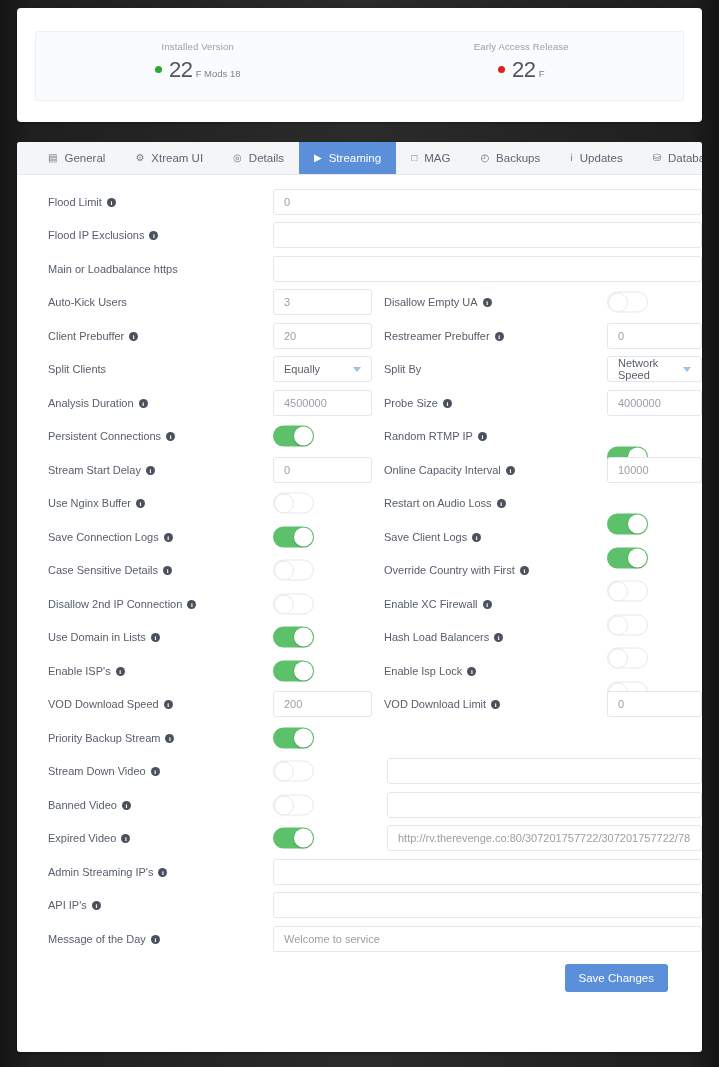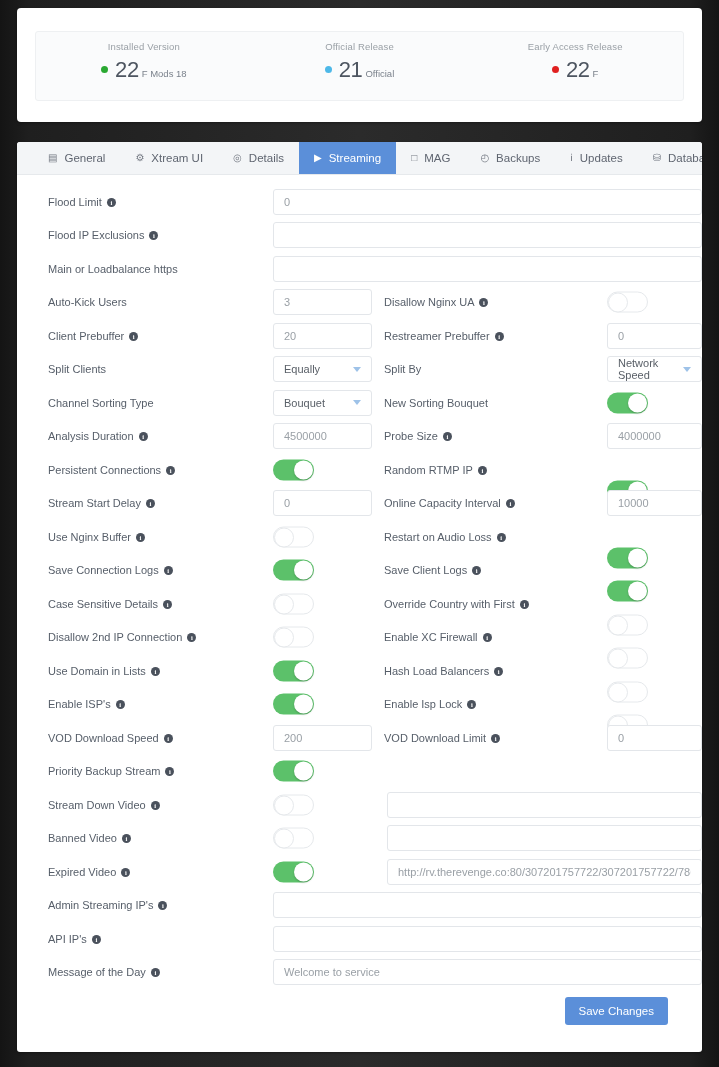--- a/index.html
+++ b/index.html
@@ -113,28 +113,20 @@
   <div class="version-inner" id="version-bar">
       <div class="ver-item">
         <div class="ver-label">Installed Version</div>
         <div class="ver-valrow">
           <span class="dot" style="background:#2aa832"></span>
           <span class="ver-num">22</span>
           <span class="ver-suf">F Mods 18</span>
         </div>
       </div>
       <div class="ver-item">
-        <div class="ver-label">Official Release</div>
-        <div class="ver-valrow">
-          <span class="dot" style="background:#4db8e8"></span>
-          <span class="ver-num">21</span>
-          <span class="ver-suf">Official</span>
-        </div>
-      </div>
-      <div class="ver-item">
         <div class="ver-label">Early Access Release</div>
         <div class="ver-valrow">
           <span class="dot" style="background:#e02020"></span>
           <span class="ver-num">22</span>
           <span class="ver-suf">F</span>
         </div>
       </div>
     </div>
 </div>
 
@@ -182,21 +174,21 @@
         <div class="lbl left"><span>Flood IP Exclusions</span><span class="info">i</span></div>
         <div class="ctl f-wide"><input class="txt" type="text" value="" style=""></div>
       </div>
       <div class="row">
         <div class="lbl left"><span>Main or Loadbalance https</span></div>
         <div class="ctl f-wide"><input class="txt" type="text" value="" style=""></div>
       </div>
       <div class="row">
         <div class="lbl left"><span>Auto-Kick Users</span></div>
         <div class="ctl f-narrow"><input class="txt" type="text" value="3" style=""></div>
-        <div class="lbl right"><span>Disallow Nginx UA</span><span class="info">i</span></div>
+        <div class="lbl right"><span>Disallow Empty UA</span><span class="info">i</span></div>
         <div class="ctl tgl off" style="left:590px;">
           <span class="knob"></span>
         </div>
       </div>
       <div class="row">
         <div class="lbl left"><span>Client Prebuffer</span><span class="info">i</span></div>
         <div class="ctl f-narrow"><input class="txt" type="text" value="20" style=""></div>
         <div class="lbl right"><span>Restreamer Prebuffer</span><span class="info">i</span></div>
         <div class="ctl f-right"><input class="txt" type="text" value="0" style=""></div>
       </div>
@@ -210,33 +202,20 @@
         </div>
         <div class="lbl right"><span>Split By</span></div>
         <div class="ctl f-right">
           <div class="sel">
             <span>Network Speed</span>
             <span class="caret"></span>
           </div>
         </div>
       </div>
       <div class="row">
-        <div class="lbl left"><span>Channel Sorting Type</span></div>
-        <div class="ctl f-narrow">
-          <div class="sel">
-            <span>Bouquet</span>
-            <span class="caret"></span>
-          </div>
-        </div>
-        <div class="lbl right"><span>New Sorting Bouquet</span></div>
-        <div class="ctl tgl on" style="left:590px;">
-          <span class="knob"></span>
-        </div>
-      </div>
-      <div class="row">
         <div class="lbl left"><span>Analysis Duration</span><span class="info">i</span></div>
         <div class="ctl f-narrow"><input class="txt" type="text" value="4500000" style=""></div>
         <div class="lbl right"><span>Probe Size</span><span class="info">i</span></div>
         <div class="ctl f-right"><input class="txt" type="text" value="4000000" style=""></div>
       </div>
       <div class="row">
         <div class="lbl left"><span>Persistent Connections</span><span class="info">i</span></div>
         <div class="ctl tgl on" style="left:256px;">
           <span class="knob"></span>
         </div>

